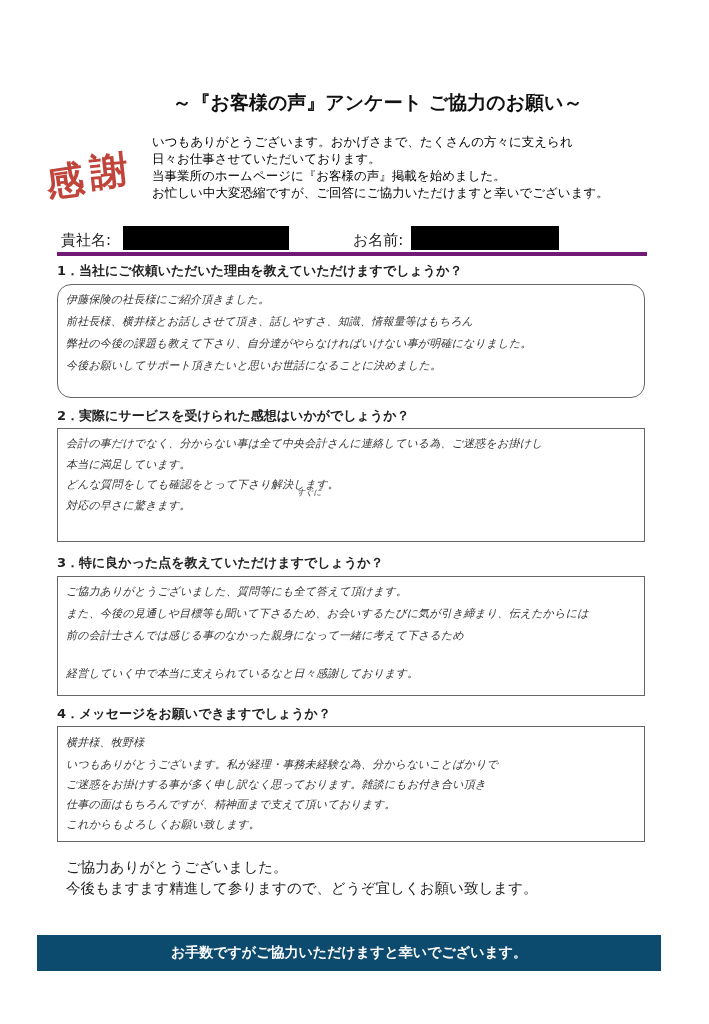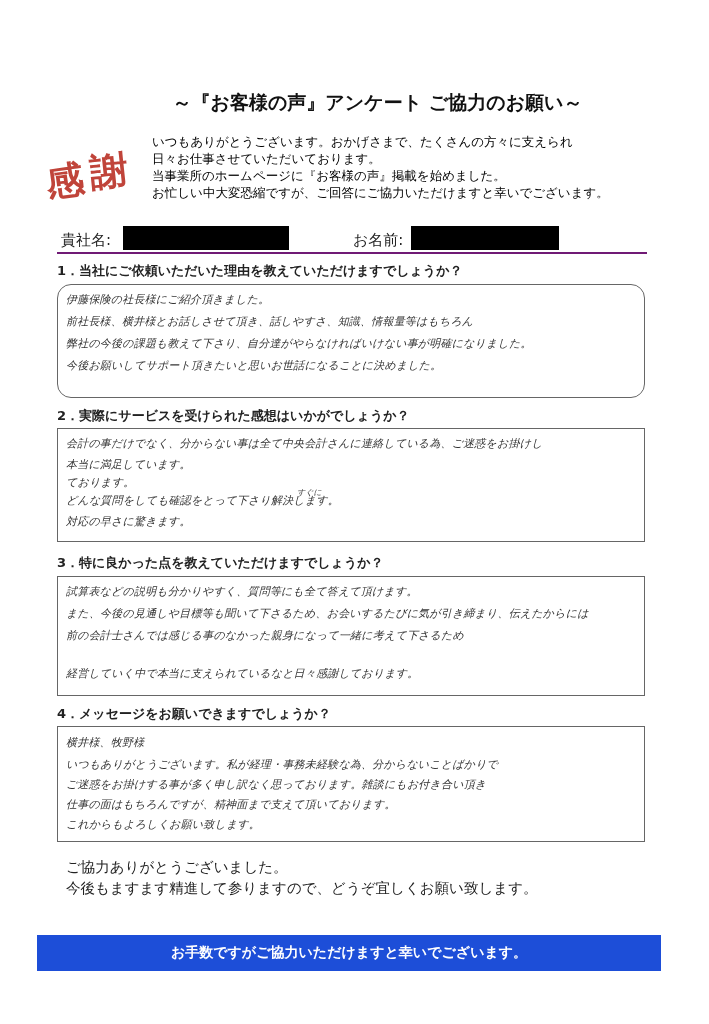--- a/index.html
+++ b/index.html
@@ -53,21 +53,21 @@
       line-height: 17px;
       color: #000000;
     }
     .intro div { white-space: nowrap; }
     .name-row {
       position: absolute;
       left: 57px;
       top: 226px;
       width: 590px;
       height: 26px;
-      border-bottom: 2px solid #701a75;
+      border-bottom: 4px solid #701a75;
     }
     .name-label {
       position: absolute;
       bottom: 2px;
       font-size: 15px;
       color: #222;
     }
     .redact {
       position: absolute;
       background: #000;
@@ -104,21 +104,21 @@
       font-size: 14.5px;
       line-height: 21px;
       color: #222;
     }
     .footer-bar {
       position: absolute;
       left: 37px;
       top: 935px;
       width: 624px;
       height: 36px;
-      background: #1d4ed8;
+      background: #0c4a6e;
       color: #fff;
       font-weight: bold;
       font-size: 14px;
       display: flex;
       align-items: center;
       justify-content: center;
     }
     .annotation {
       position: absolute;
       font-size: 8px;
@@ -155,29 +155,28 @@
   <div class="line" style="line-height:22px;">伊藤保険の社長様にご紹介頂きました。</div>
   <div class="line" style="line-height:22px;">前社長様、横井様とお話しさせて頂き、話しやすさ、知識、情報量等はもちろん</div>
   <div class="line" style="line-height:22px;">弊社の今後の課題も教えて下さり、自分達がやらなければいけない事が明確になりました。</div>
   <div class="line" style="line-height:22px;">今後お願いしてサポート頂きたいと思いお世話になることに決めました。</div>
 </div>
 
 <div class="q-title" style="top:407px;">2．実際にサービスを受けられた感想はいかがでしょうか？</div>
 <div class="answer-box" style="top:428px; height:114px;">
   <div class="line" style="line-height:22px;">会計の事だけでなく、分からない事は全て中央会計さんに連絡している為、ご迷惑をお掛けし</div>
   <div class="line" style="line-height:20px;">本当に満足しています。</div>
-  <div class="line" style="line-height:16px;">ております。</div>
   <div class="line" style="line-height:20px;">どんな質問をしても確認をとって下さり解決します。</div>
   <div class="line" style="line-height:22px;">対応の早さに驚きます。</div>
 </div>
 <span class="annotation" style="left:297px; top:487px;">すぐに</span>
 
 <div class="q-title" style="top:554px;">3．特に良かった点を教えていただけますでしょうか？</div>
 <div class="answer-box" style="top:576px; height:120px;">
-  <div class="line" style="line-height:22px;">試算表などの説明も分かりやすく、質問等にも全て答えて頂けます。</div>
+  <div class="line" style="line-height:22px;">ご協力ありがとうございました、質問等にも全て答えて頂けます。</div>
   <div class="line" style="line-height:22px;">また、今後の見通しや目標等も聞いて下さるため、お会いするたびに気が引き締まり、伝えたからには</div>
   <div class="line" style="line-height:22px;">前の会計士さんでは感じる事のなかった親身になって一緒に考えて下さるため</div>
   <div class="line" style="line-height:22px;margin-top:16px;">経営していく中で本当に支えられているなと日々感謝しております。</div>
 </div>
 
 <div class="q-title" style="top:705px;">4．メッセージをお願いできますでしょうか？</div>
 <div class="answer-box" style="top:726px; height:116px;">
   <div class="line" style="line-height:24px;">横井様、牧野様</div>
   <div class="line" style="line-height:20px;">いつもありがとうございます。私が経理・事務未経験な為、分からないことばかりで</div>
   <div class="line" style="line-height:20px;">ご迷惑をお掛けする事が多く申し訳なく思っております。雑談にもお付き合い頂き</div>

